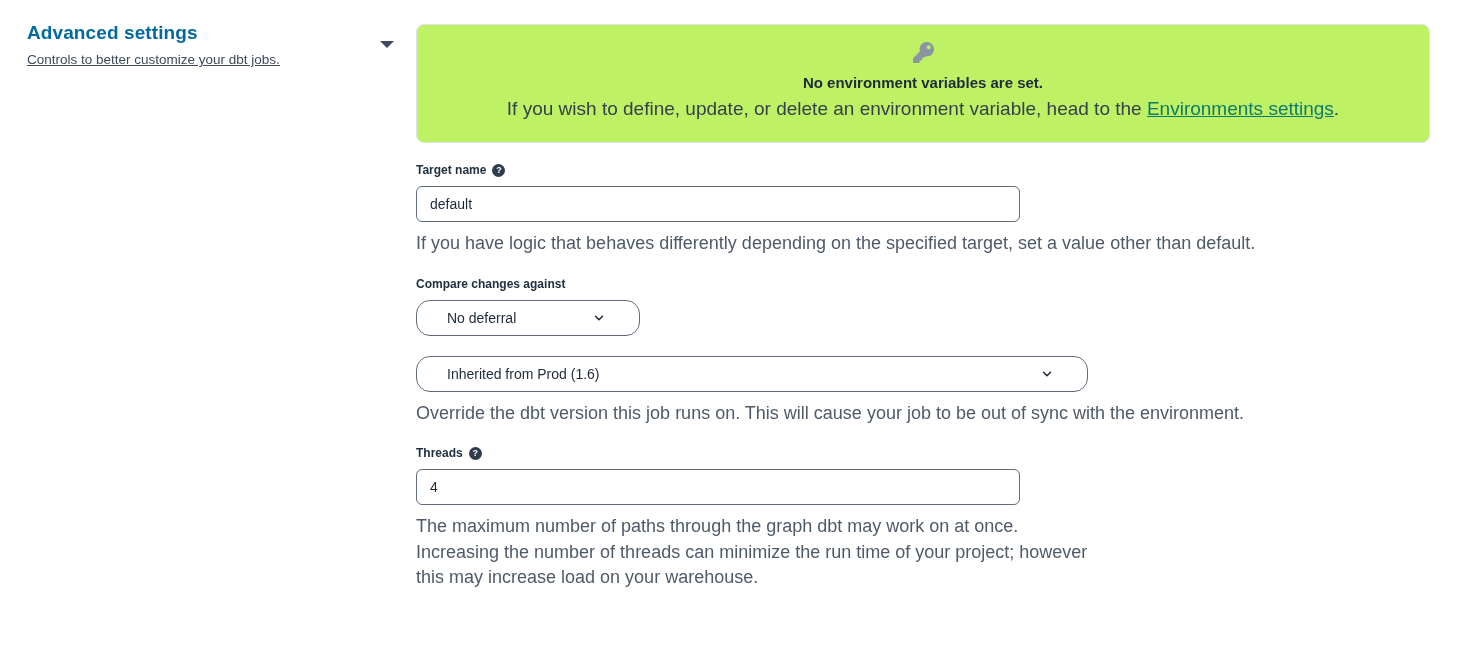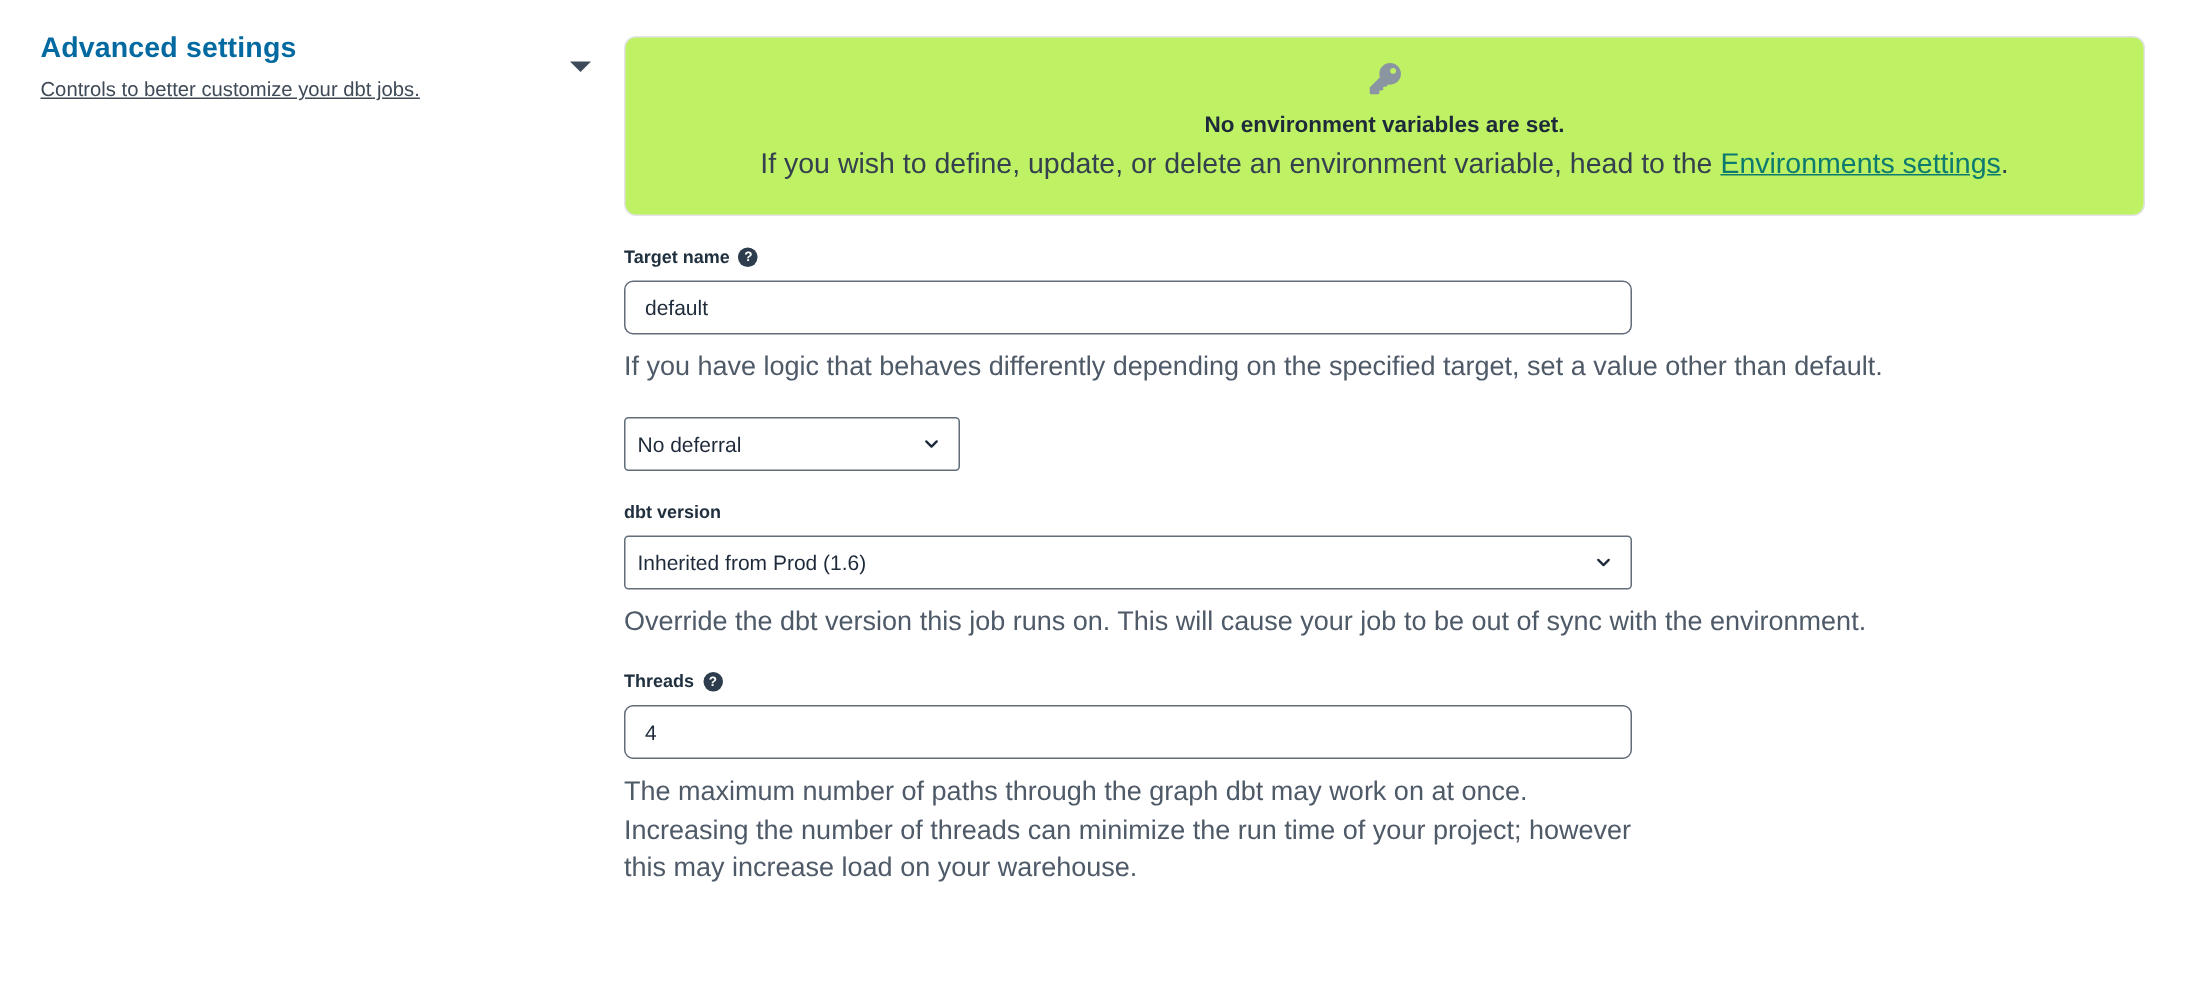--- a/index.html
+++ b/index.html
@@ -89,40 +89,40 @@
     color: #ffffff;
     font-size: 9px;
     font-weight: 700;
     display: inline-flex;
     align-items: center;
     justify-content: center;
     cursor: pointer;
     line-height: 1;
   }
   .text-input {
-    width: 672px;
+    width: 604px;
     height: 36px;
     padding: 0 13px;
     font-family: "Liberation Sans", sans-serif;
     font-size: 14px;
     color: #1e2a3a;
     border: 1px solid #626d7a;
     border-radius: 6px;
     background: #ffffff;
     outline: none;
     display: block;
   }
   .select-box {
     width: 672px;
     height: 36px;
-    padding: 0 8px;
+    padding: 0 30px;
     font-size: 14px;
     color: #1e2a3a;
     border: 1px solid #626d7a;
-    border-radius: 3px;
+    border-radius: 14px;
     background: #ffffff;
     display: flex;
     align-items: center;
     justify-content: space-between;
     cursor: pointer;
   }
   .select-box.narrow { width: 224px; }
   .select-box .chev { line-height: 0; margin-right: 3px; }
   .helper {
     margin-top: 9px;
@@ -161,34 +161,34 @@
       <div class="field-label">
         <span>Target name</span>
         <span class="help-icon">?</span>
       </div>
       <input type="text" class="text-input" value="default" style="">
       <p class="helper">If you have logic that behaves differently depending on the specified target, set a value other than default.</p>
     </div>
 
 
     <div class="form-group">
+      <div class="field-label">
+        <span>Compare changes against</span>
+      </div>
       <div class="select-box narrow">
         <span>No deferral</span>
         <span class="chev">
           <svg width="14" height="14" viewBox="0 0 24 24" fill="none" stroke="#1e2a3a" stroke-width="2.6" stroke-linecap="round" stroke-linejoin="round">
               <path d="M6 9l6 6 6-6"></path>
             </svg>
         </span>
       </div>
     </div>
 
     <div class="form-group">
-      <div class="field-label">
-        <span>dbt version</span>
-      </div>
       <div class="select-box">
         <span>Inherited from Prod (1.6)</span>
         <span class="chev">
           <svg width="14" height="14" viewBox="0 0 24 24" fill="none" stroke="#1e2a3a" stroke-width="2.6" stroke-linecap="round" stroke-linejoin="round">
               <path d="M6 9l6 6 6-6"></path>
             </svg>
         </span>
       </div>
       <p class="helper">Override the dbt version this job runs on. This will cause your job to be out of sync with the environment.</p>
     </div>

